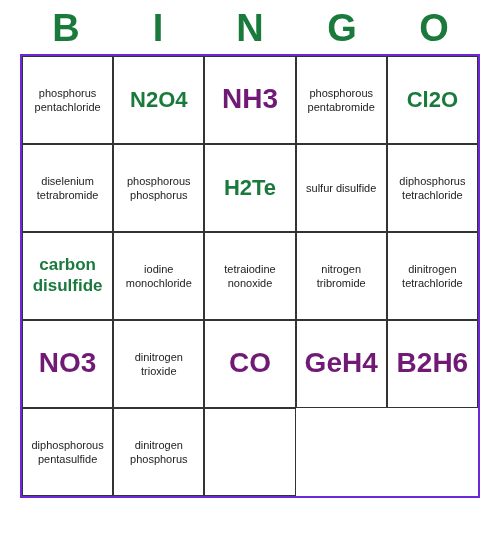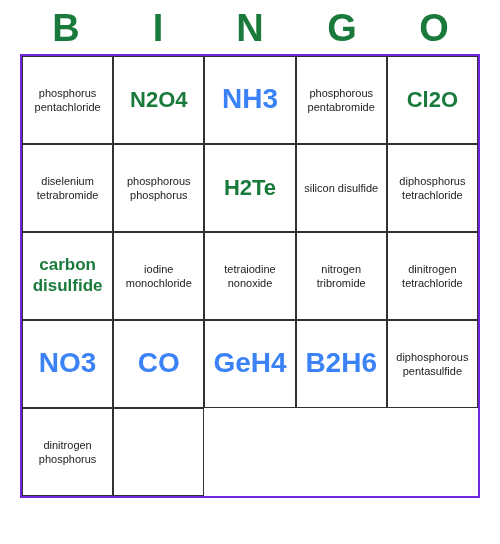--- a/index.html
+++ b/index.html
@@ -56,21 +56,21 @@
     }
     .cell-text-medium {
       font-size: 17px;
       font-weight: bold;
       color: #1a7a3c;
       line-height: 1.2;
     }
     .cell-text-xl {
       font-size: 28px;
       font-weight: bold;
-      color: #3b82f6;
+      color: #701a75;
       line-height: 1.1;
     }
   </style>
 </head>
 <body>
 
 <div class="bingo-header">
   <div class="bingo-header-cell">B</div>
   <div class="bingo-header-cell">I</div>
   <div class="bingo-header-cell">N</div>
@@ -97,21 +97,21 @@
     <div class="cell">
       <span class="cell-text">diselenium tetrabromide</span>
     </div>
     <div class="cell">
       <span class="cell-text">phosphorous phosphorus</span>
     </div>
     <div class="cell">
       <span class="cell-text-large">H2Te</span>
     </div>
     <div class="cell">
-      <span class="cell-text">silicon disulfide</span>
+      <span class="cell-text">sulfur disulfide</span>
     </div>
     <div class="cell">
       <span class="cell-text">diphosphorus tetrachloride</span>
     </div>
     <div class="cell">
       <span class="cell-text-medium">carbon disulfide</span>
     </div>
     <div class="cell">
       <span class="cell-text">iodine monochloride</span>
     </div>
@@ -121,20 +121,23 @@
     <div class="cell">
       <span class="cell-text">nitrogen tribromide</span>
     </div>
     <div class="cell">
       <span class="cell-text">dinitrogen tetrachloride</span>
     </div>
     <div class="cell">
       <span class="cell-text-xl">NO3</span>
     </div>
     <div class="cell">
+      <span class="cell-text">dinitrogen trioxide</span>
+    </div>
+    <div class="cell">
       <span class="cell-text-xl">CO</span>
     </div>
     <div class="cell">
       <span class="cell-text-xl">GeH4</span>
     </div>
     <div class="cell">
       <span class="cell-text-xl">B2H6</span>
     </div>
     <div class="cell">
       <span class="cell-text">diphosphorous pentasulfide</span>

